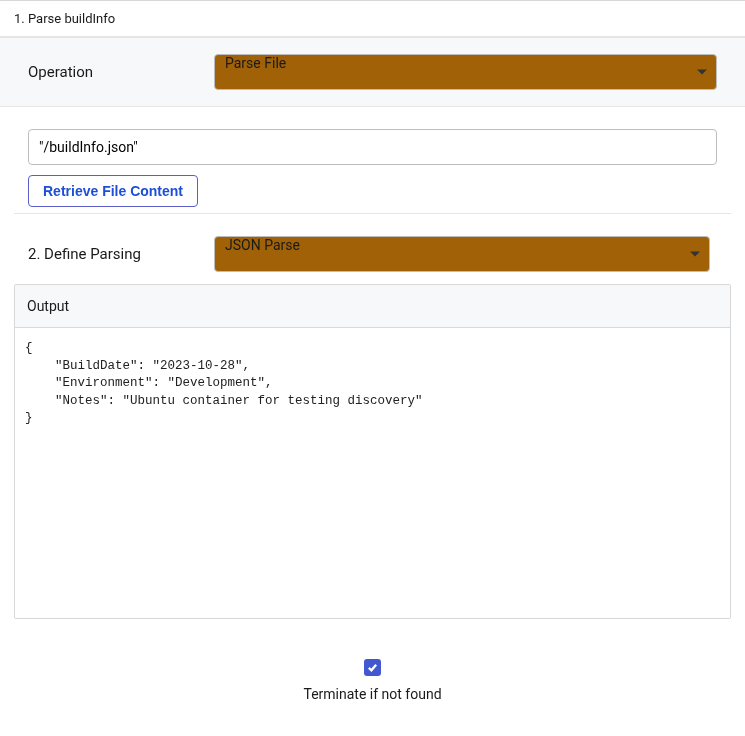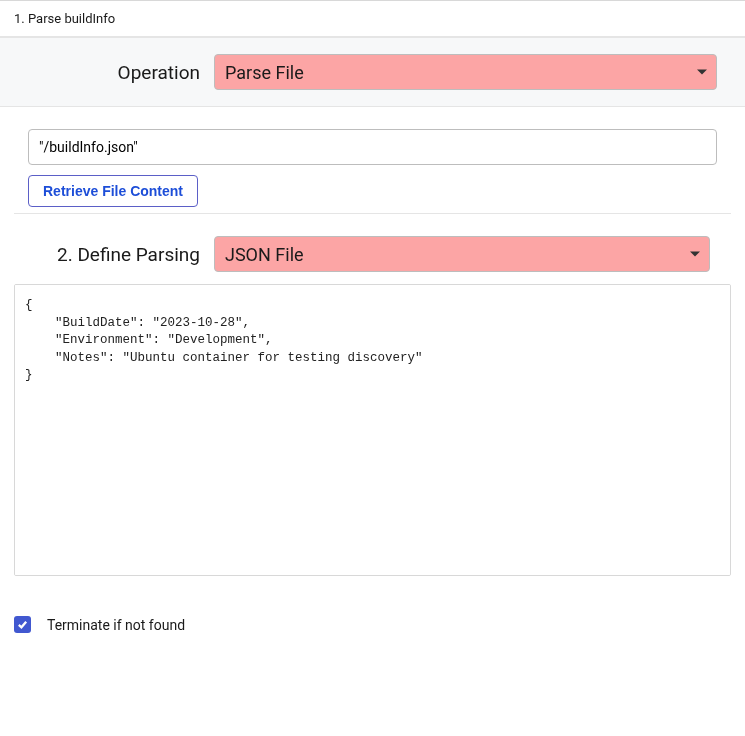--- a/index.html
+++ b/index.html
@@ -32,43 +32,42 @@
       padding: 16px 14px 16px 14px;
     }
     .row {
       display: flex;
       align-items: center;
       gap: 14px;
       padding: 0 14px;
     }
     .row-label {
       width: 172px;
-      text-align: right;
-      font-size: 19px;
+      text-align: left;
+      font-size: 15px;
       font-weight: 400;
       flex-shrink: 0;
     }
     .row-control {
       flex: 1;
     }
     .select-wrap {
       position: relative;
       display: block;
     }
     .select-input {
       width: 100%;
       height: 36px;
       padding: 0 36px 0 10px;
       border: 1px solid #bdbdbd;
       border-radius: 4px;
-      background: #fca5a5;
-      font-size: 18px;
+      background: #a16207;
+      font-size: 14px;
       text-align: left;
       display: flex;
-      align-items: center;
       cursor: pointer;
     }
     .select-caret {
       position: absolute;
       right: 10px;
       top: 50%;
       transform: translateY(-50%);
       width: 0;
       height: 0;
       border-left: 5px solid transparent;
@@ -126,22 +125,23 @@
       font-family: "SFMono-Regular", Consolas, "Liberation Mono", Menlo, monospace;
       font-size: 12.5px;
       line-height: 1.4;
       white-space: pre;
       overflow: auto;
       color: #222;
     }
     .terminate-row {
       display: flex;
       align-items: center;
-      gap: 16px;
+      gap: 10px;
       padding: 40px 14px 14px 14px;
+      flex-direction: column;
     }
     .checkbox {
       width: 17px;
       height: 17px;
       border-radius: 3px;
       background: #4158d0;
       display: flex;
       align-items: center;
       justify-content: center;
       cursor: pointer;
@@ -197,29 +197,32 @@
 </div>
 
 <div class="divider-line"></div>
 
 <div class="second-row-section">
   <div class="row">
     <div class="row-label">2. Define Parsing</div>
     <div class="row-control">
       <div class="select-wrap">
         <div class="select-input">
-          <span>JSON File</span>
+          <span>JSON Parse</span>
         </div>
         <div class="select-caret"></div>
       </div>
     </div>
   </div>
 </div>
 
 <div class="output-panel">
+  <div class="output-header">
+    <span>Output</span>
+  </div>
   <div class="output-body">{
     "BuildDate": "2023-10-28",
     "Environment": "Development",
     "Notes": "Ubuntu container for testing discovery"
 }</div>
 </div>
 
 <div class="terminate-row">
   <div class="checkbox">
     <svg class="checkmark" viewBox="0 0 12 12">

